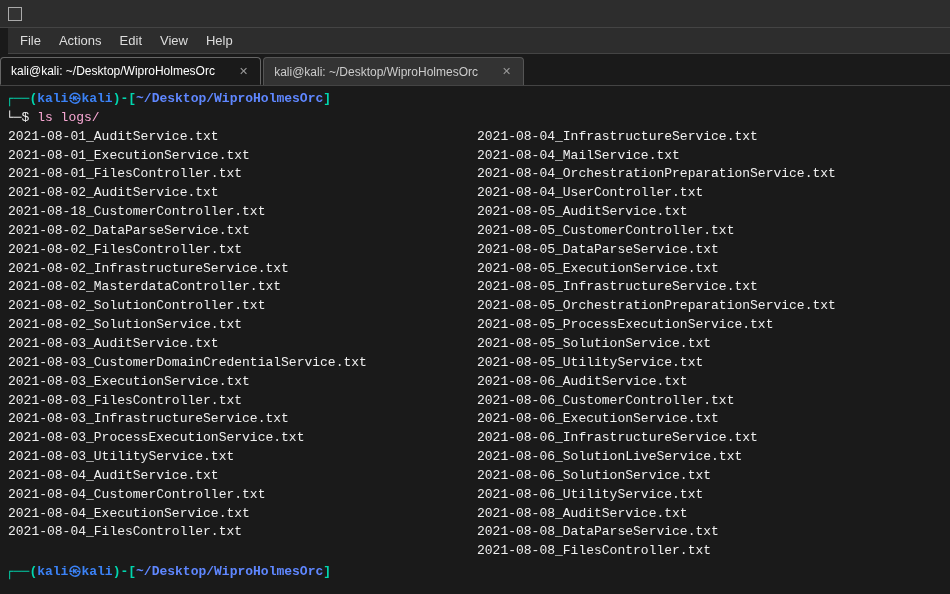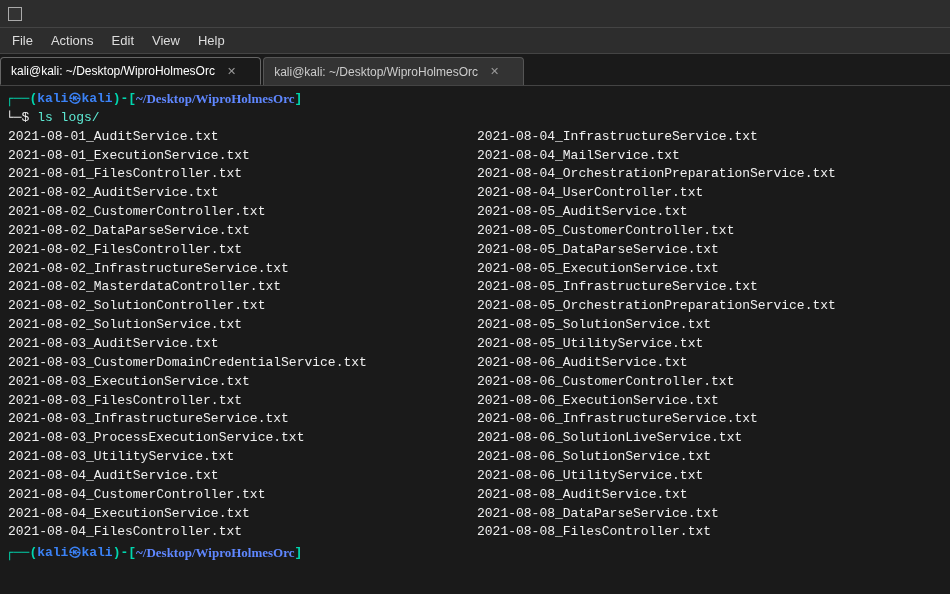--- a/index.html
+++ b/index.html
@@ -59,20 +59,21 @@
 
     
     .menu-bar {
       background: #2d2d2d;
       height: 26px;
       display: flex;
       align-items: center;
       padding: 0 4px;
       border-bottom: 1px solid #444;
       gap: 2px;
+      margin-left: 8px;
     }
     .menu-item {
       color: #ddd;
       font-size: 13px;
       font-family: sans-serif;
       padding: 2px 8px;
       cursor: pointer;
       border-radius: 2px;
     }
 
@@ -82,27 +83,27 @@
       height: 32px;
       display: flex;
       align-items: flex-end;
       border-bottom: 1px solid #444;
     }
     .tab {
       background: #333;
       color: #ccc;
       font-size: 12px;
       font-family: sans-serif;
-      padding: 4px 24px 4px 10px;
+      padding: 4px 12px 4px 10px;
       border: 1px solid #555;
       border-bottom: none;
       cursor: pointer;
       display: flex;
       align-items: center;
-      gap: 12px;
+      gap: 24px;
       margin-right: 2px;
       border-radius: 4px 4px 0 0;
       height: 28px;
     }
     .tab.active {
       background: #1a1a1a;
       color: #fff;
       border-color: #666;
       border-bottom: 1px solid #1a1a1a;
     }
@@ -124,21 +125,21 @@
     .prompt-line {
       display: flex;
       align-items: center;
       white-space: pre;
       line-height: 1.45;
     }
     .prompt-dollar {
       color: #f0f0f0;
     }
     .prompt-command {
-      color: #5eead4;
+      color: #f9a8d4;
     }
 
     
     .file-list {
       display: flex;
       gap: 0;
       line-height: 1.45;
     }
     .file-col {
       flex: 1;
@@ -155,21 +156,20 @@
     
     .prompt-kali {
       color: #3b82f6;
       font-weight: bold;
     }
     .prompt-bracket-open { color: #00d7af; font-weight: bold; }
     .prompt-bracket-close { color: #00d7af; font-weight: bold; }
     .prompt-path {
       color: #5f87ff;
       font-weight: bold;
-      font-family: Liberation Serif, serif;
     }
 
     .bottom-section {
       margin-top: 2px;
     }
   </style>
 </head>
 <body>
 
 <div class="title-bar">
@@ -211,21 +211,21 @@
   <div class="prompt-line">
     <span class="prompt-dollar">└─$</span><span class="prompt-command"> ls logs/</span>
   </div>
 
   <div class="file-list">
     <div class="file-col" id="file-col-left">
         <div class="file-entry">2021-08-01_AuditService.txt</div>
         <div class="file-entry">2021-08-01_ExecutionService.txt</div>
         <div class="file-entry">2021-08-01_FilesController.txt</div>
         <div class="file-entry">2021-08-02_AuditService.txt</div>
-        <div class="file-entry">2021-08-02_CustomerController.txt</div>
+        <div class="file-entry">2021-08-18_CustomerController.txt</div>
         <div class="file-entry">2021-08-02_DataParseService.txt</div>
         <div class="file-entry">2021-08-02_FilesController.txt</div>
         <div class="file-entry">2021-08-02_InfrastructureService.txt</div>
         <div class="file-entry">2021-08-02_MasterdataController.txt</div>
         <div class="file-entry">2021-08-02_SolutionController.txt</div>
         <div class="file-entry">2021-08-02_SolutionService.txt</div>
         <div class="file-entry">2021-08-03_AuditService.txt</div>
         <div class="file-entry">2021-08-03_CustomerDomainCredentialService.txt</div>
         <div class="file-entry">2021-08-03_ExecutionService.txt</div>
         <div class="file-entry">2021-08-03_FilesController.txt</div>
@@ -241,20 +241,21 @@
         <div class="file-entry">2021-08-04_InfrastructureService.txt</div>
         <div class="file-entry">2021-08-04_MailService.txt</div>
         <div class="file-entry">2021-08-04_OrchestrationPreparationService.txt</div>
         <div class="file-entry">2021-08-04_UserController.txt</div>
         <div class="file-entry">2021-08-05_AuditService.txt</div>
         <div class="file-entry">2021-08-05_CustomerController.txt</div>
         <div class="file-entry">2021-08-05_DataParseService.txt</div>
         <div class="file-entry">2021-08-05_ExecutionService.txt</div>
         <div class="file-entry">2021-08-05_InfrastructureService.txt</div>
         <div class="file-entry">2021-08-05_OrchestrationPreparationService.txt</div>
+        <div class="file-entry">2021-08-05_ProcessExecutionService.txt</div>
         <div class="file-entry">2021-08-05_SolutionService.txt</div>
         <div class="file-entry">2021-08-05_UtilityService.txt</div>
         <div class="file-entry">2021-08-06_AuditService.txt</div>
         <div class="file-entry">2021-08-06_CustomerController.txt</div>
         <div class="file-entry">2021-08-06_ExecutionService.txt</div>
         <div class="file-entry">2021-08-06_InfrastructureService.txt</div>
         <div class="file-entry">2021-08-06_SolutionLiveService.txt</div>
         <div class="file-entry">2021-08-06_SolutionService.txt</div>
         <div class="file-entry">2021-08-06_UtilityService.txt</div>
         <div class="file-entry">2021-08-08_AuditService.txt</div>

